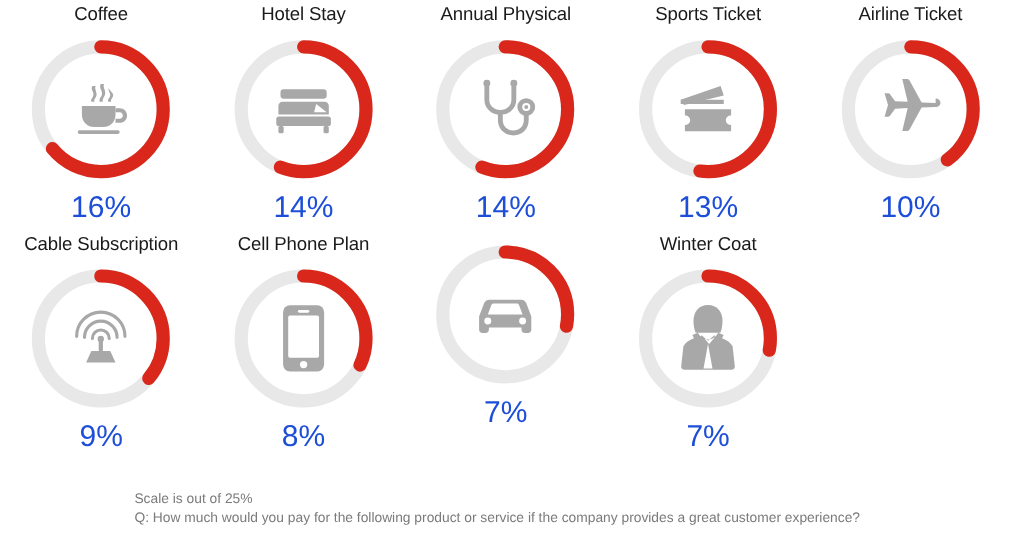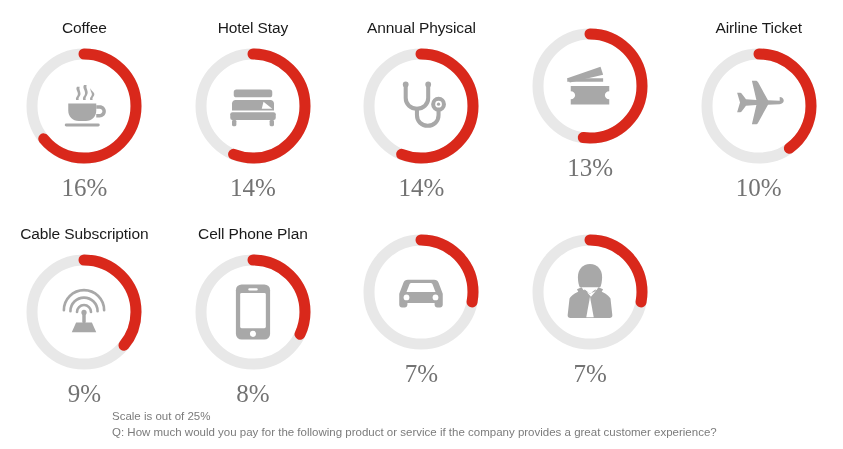--- a/index.html
+++ b/index.html
@@ -9,26 +9,26 @@
   }
   body {
     width: 843px;
     height: 449px;
     font-family: "Liberation Sans", sans-serif;
     overflow: hidden;
     position: relative;
   }
   .grid {
     width: 843px;
-    padding-top: 18px;
+    padding-top: 3px;
     box-sizing: border-box;
     display: grid;
     grid-template-columns: repeat(5, 1fr);
     grid-template-rows: repeat(2, 190px);
-    row-gap: 16px;
+    row-gap: 1px;
   }
   .cell {
     display: flex;
     flex-direction: column;
     align-items: center;
     justify-content: flex-start;
   }
   .cell-label {
     font-size: 15.5px;
     font-family: "Liberation Sans", sans-serif;
@@ -57,23 +57,23 @@
     height: 132px;
     display: flex;
     align-items: center;
     justify-content: center;
     pointer-events: none;
   }
   .icon-holder svg {
     display: block;
   }
   .pct {
-    font-family: Liberation Serif, serif;
+    font-family: Liberation Sans, sans-serif;
     font-size: 25px;
-    color: #737373;
+    color: #1d4ed8;
     margin-top: 2px;
     line-height: 28px;
   }
   .footer {
     position: absolute;
     left: 112px;
     top: 408px;
     width: 700px;
   }
   .footer div {
@@ -144,20 +144,21 @@
           <path d="M25.5 34v7c0 7 5 12 12 12s12-5 12-12v-4" stroke-linecap="round"></path>
           <circle cx="49.5" cy="29" r="6"></circle>
           <circle cx="49.5" cy="29" r="1.8" fill="#A8A8A8" stroke="none"></circle>
         </svg>
       </div>
     </div>
     <div class="pct">14%</div>
   </div>
 
   <div class="cell">
+    <div class="cell-label">Sports Ticket</div>
     <div class="gauge-wrap">
       <svg class="gauge-svg" viewBox="0 0 132 132">
         <circle cx="66" cy="66" r="52" fill="none" stroke="#E8E8E8" stroke-width="11"></circle>
         <circle class="gauge-arc" cx="66" cy="66" r="52" fill="none" stroke="#D9281B" stroke-width="11" stroke-linecap="round" transform="rotate(-90 66 66)" stroke-dasharray="169.89733070613605 156.82830526720247" stroke-dashoffset="0"></circle>
       </svg>
       <div class="icon-holder">
         <svg width="56" height="46" viewBox="0 0 64 52" fill="#A8A8A8">
           <path d="M6 17l38-13 3 9-38 9z"></path>
           <path d="M6 17h41v4H6z"></path>
           <path d="M10 26h44v6c-3 0-5 2-5 4.5s2 4.5 5 4.5v6H10v-6c3 0 5-2 5-4.5S13 32 10 32v-6z"></path>
@@ -236,20 +237,21 @@
           <path d="M16 24l3.2-8.4c.4-1 1.2-1.6 2.3-1.6h21c1.1 0 1.9.6 2.3 1.6L48 24H16z" fill="#ffffff"></path>
           <circle cx="16" cy="30" r="3.2" fill="#ffffff"></circle>
           <circle cx="48" cy="30" r="3.2" fill="#ffffff"></circle>
         </svg>
       </div>
     </div>
     <div class="pct">7%</div>
   </div>
 
   <div class="cell">
+    <div class="cell-label">Winter Coat</div>
     <div class="gauge-wrap">
       <svg class="gauge-svg" viewBox="0 0 132 132">
         <circle cx="66" cy="66" r="52" fill="none" stroke="#E8E8E8" stroke-width="11"></circle>
         <circle class="gauge-arc" cx="66" cy="66" r="52" fill="none" stroke="#D9281B" stroke-width="11" stroke-linecap="round" transform="rotate(-90 66 66)" stroke-dasharray="91.4831780725348 235.2424579008037" stroke-dashoffset="0"></circle>
       </svg>
       <div class="icon-holder">
         <svg width="54" height="60" viewBox="0 0 58 64" fill="#A8A8A8">
           <path d="M29 2c-8 0-13 6-13 14 0 5 1 9 2 11h22c1-2 2-6 2-11 0-8-5-14-13-14z"></path>
           <path d="M20 27c2 4 5 6 9 6s7-2 9-6l5 2-4 8-4-2v-6l-6 5-6-5v6l-4 2-4-8 5-2z" fill="#A8A8A8"></path>
           <path d="M22 30c-7 1.5-13 5-15 9l-2 18c0 2 1 3 3 3h42c2 0 3-1 3-3l-2-18c-2-4-8-7.5-15-9l-6 7-6-7z"></path>

